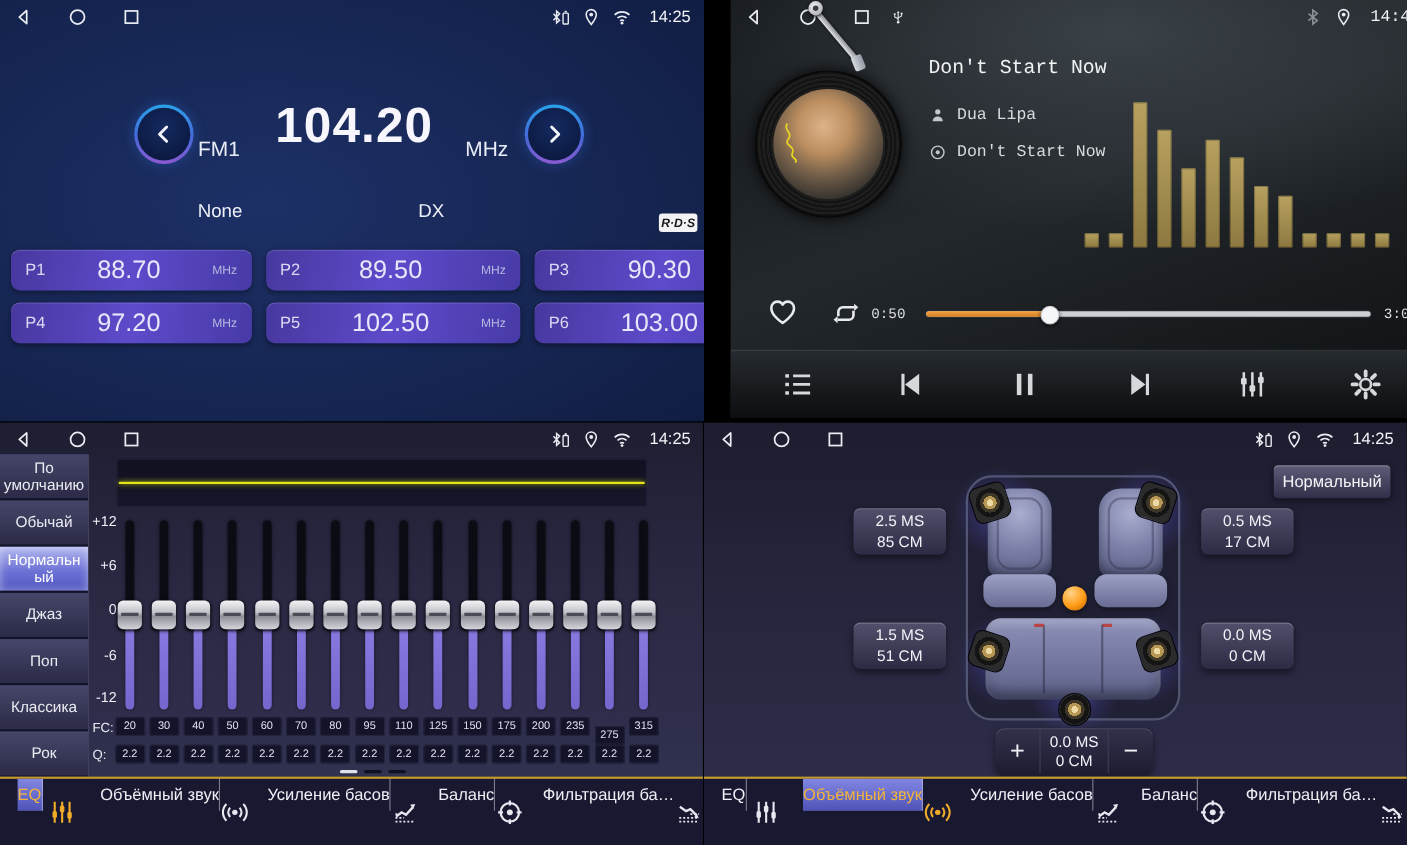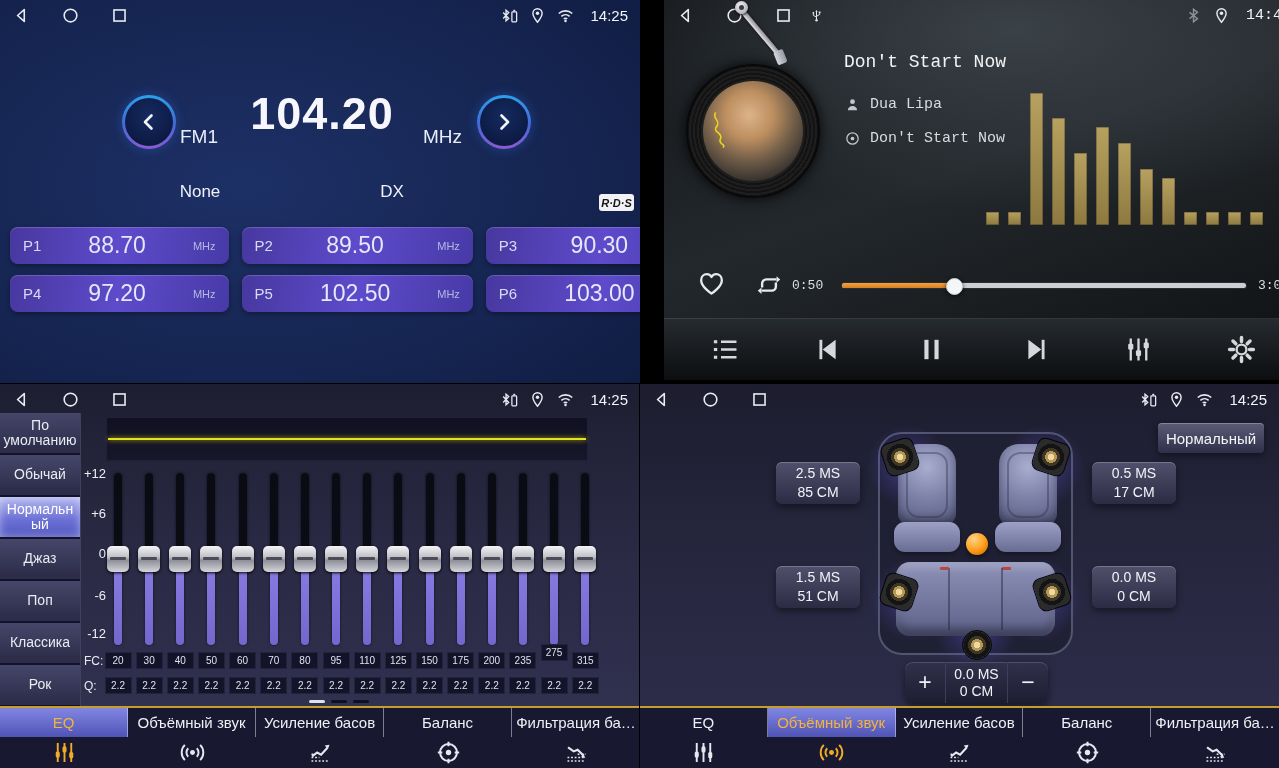--- a/index.html
+++ b/index.html
@@ -107,21 +107,21 @@
   .sl-thumb:after{content:"";position:absolute;left:3px;right:3px;top:11px;height:3px;background:#4c4c56;border-radius:1px;}
   .fcq-lab{position:absolute;left:84px;font-size:12px;color:#e9ebf2;}
   .valbox{position:absolute;width:27px;height:17px;border-radius:2px;background:#13132a;color:#dfe1ee;
     font-size:10px;display:flex;align-items:center;justify-content:center;box-shadow:inset 0 0 0 1px #23233c;}
   .dash{position:absolute;top:316px;width:16px;height:3px;border-radius:2px;background:#101024;}
   .dash.on{background:#dfe1ea;}
 
   
   .tabbar{position:absolute;left:0;bottom:0;width:100%;height:62px;background:#181830;
     border-top:2px solid #c79d2e;box-sizing:border-box;display:flex;}
-  .tab{flex:1;display:flex;flex-direction:column;}
+  .tab{flex:1;display:flex;margin-left:16px;}
   .tab-label{height:29px;display:flex;align-items:center;justify-content:center;font-size:15px;color:#eef0f6;
     border-right:1px solid rgba(225,228,240,.5);white-space:nowrap;overflow:hidden;}
   .tab:last-child .tab-label{border-right:none;}
   .tab.sel .tab-label{background:linear-gradient(180deg,#8286e2 0%,#4f53b6 100%);color:#f2b43c;}
   .tab-ico{flex:1;display:flex;align-items:center;justify-content:center;color:#e6e8f0;}
   .tab.sel .tab-ico{color:#f0ac28;}
   .tab-ico svg{width:27px;height:27px;}
 
   
   .mode-item{height:46px;display:flex;align-items:center;justify-content:center;text-align:center;
@@ -620,21 +620,21 @@
         <div class="sl" style="left: 511.95px; top: 89px;">
           <div class="sl-track" style="background: linear-gradient(rgb(11, 11, 19) 0%, rgb(11, 11, 19) 50%, rgb(139, 124, 228) 50%, rgb(116, 102, 204) 100%);"></div>
           <div class="sl-thumb" style="top: calc(50% - 13px);"></div>
         </div>
         <div class="valbox" style="left: 509.45px; top: 268px;">235</div>
         <div class="valbox" style="left: 509.45px; top: 293px;">2.2</div>
         <div class="sl" style="left: 543.1px; top: 89px;">
           <div class="sl-track" style="background: linear-gradient(rgb(11, 11, 19) 0%, rgb(11, 11, 19) 50%, rgb(139, 124, 228) 50%, rgb(116, 102, 204) 100%);"></div>
           <div class="sl-thumb" style="top: calc(50% - 13px);"></div>
         </div>
-        <div class="valbox" style="left: 540.6px; top: 260px;">275</div>
+        <div class="valbox" style="left: 540.6px; top: 276px;">275</div>
         <div class="valbox" style="left: 540.6px; top: 293px;">2.2</div>
         <div class="sl" style="left: 574.25px; top: 89px;">
           <div class="sl-track" style="background: linear-gradient(rgb(11, 11, 19) 0%, rgb(11, 11, 19) 50%, rgb(139, 124, 228) 50%, rgb(116, 102, 204) 100%);"></div>
           <div class="sl-thumb" style="top: calc(50% - 13px);"></div>
         </div>
         <div class="valbox" style="left: 571.75px; top: 268px;">315</div>
         <div class="valbox" style="left: 571.75px; top: 293px;">2.2</div>
       </div>
 
     <span class="fcq-lab" style="top:270px">FC:</span>

